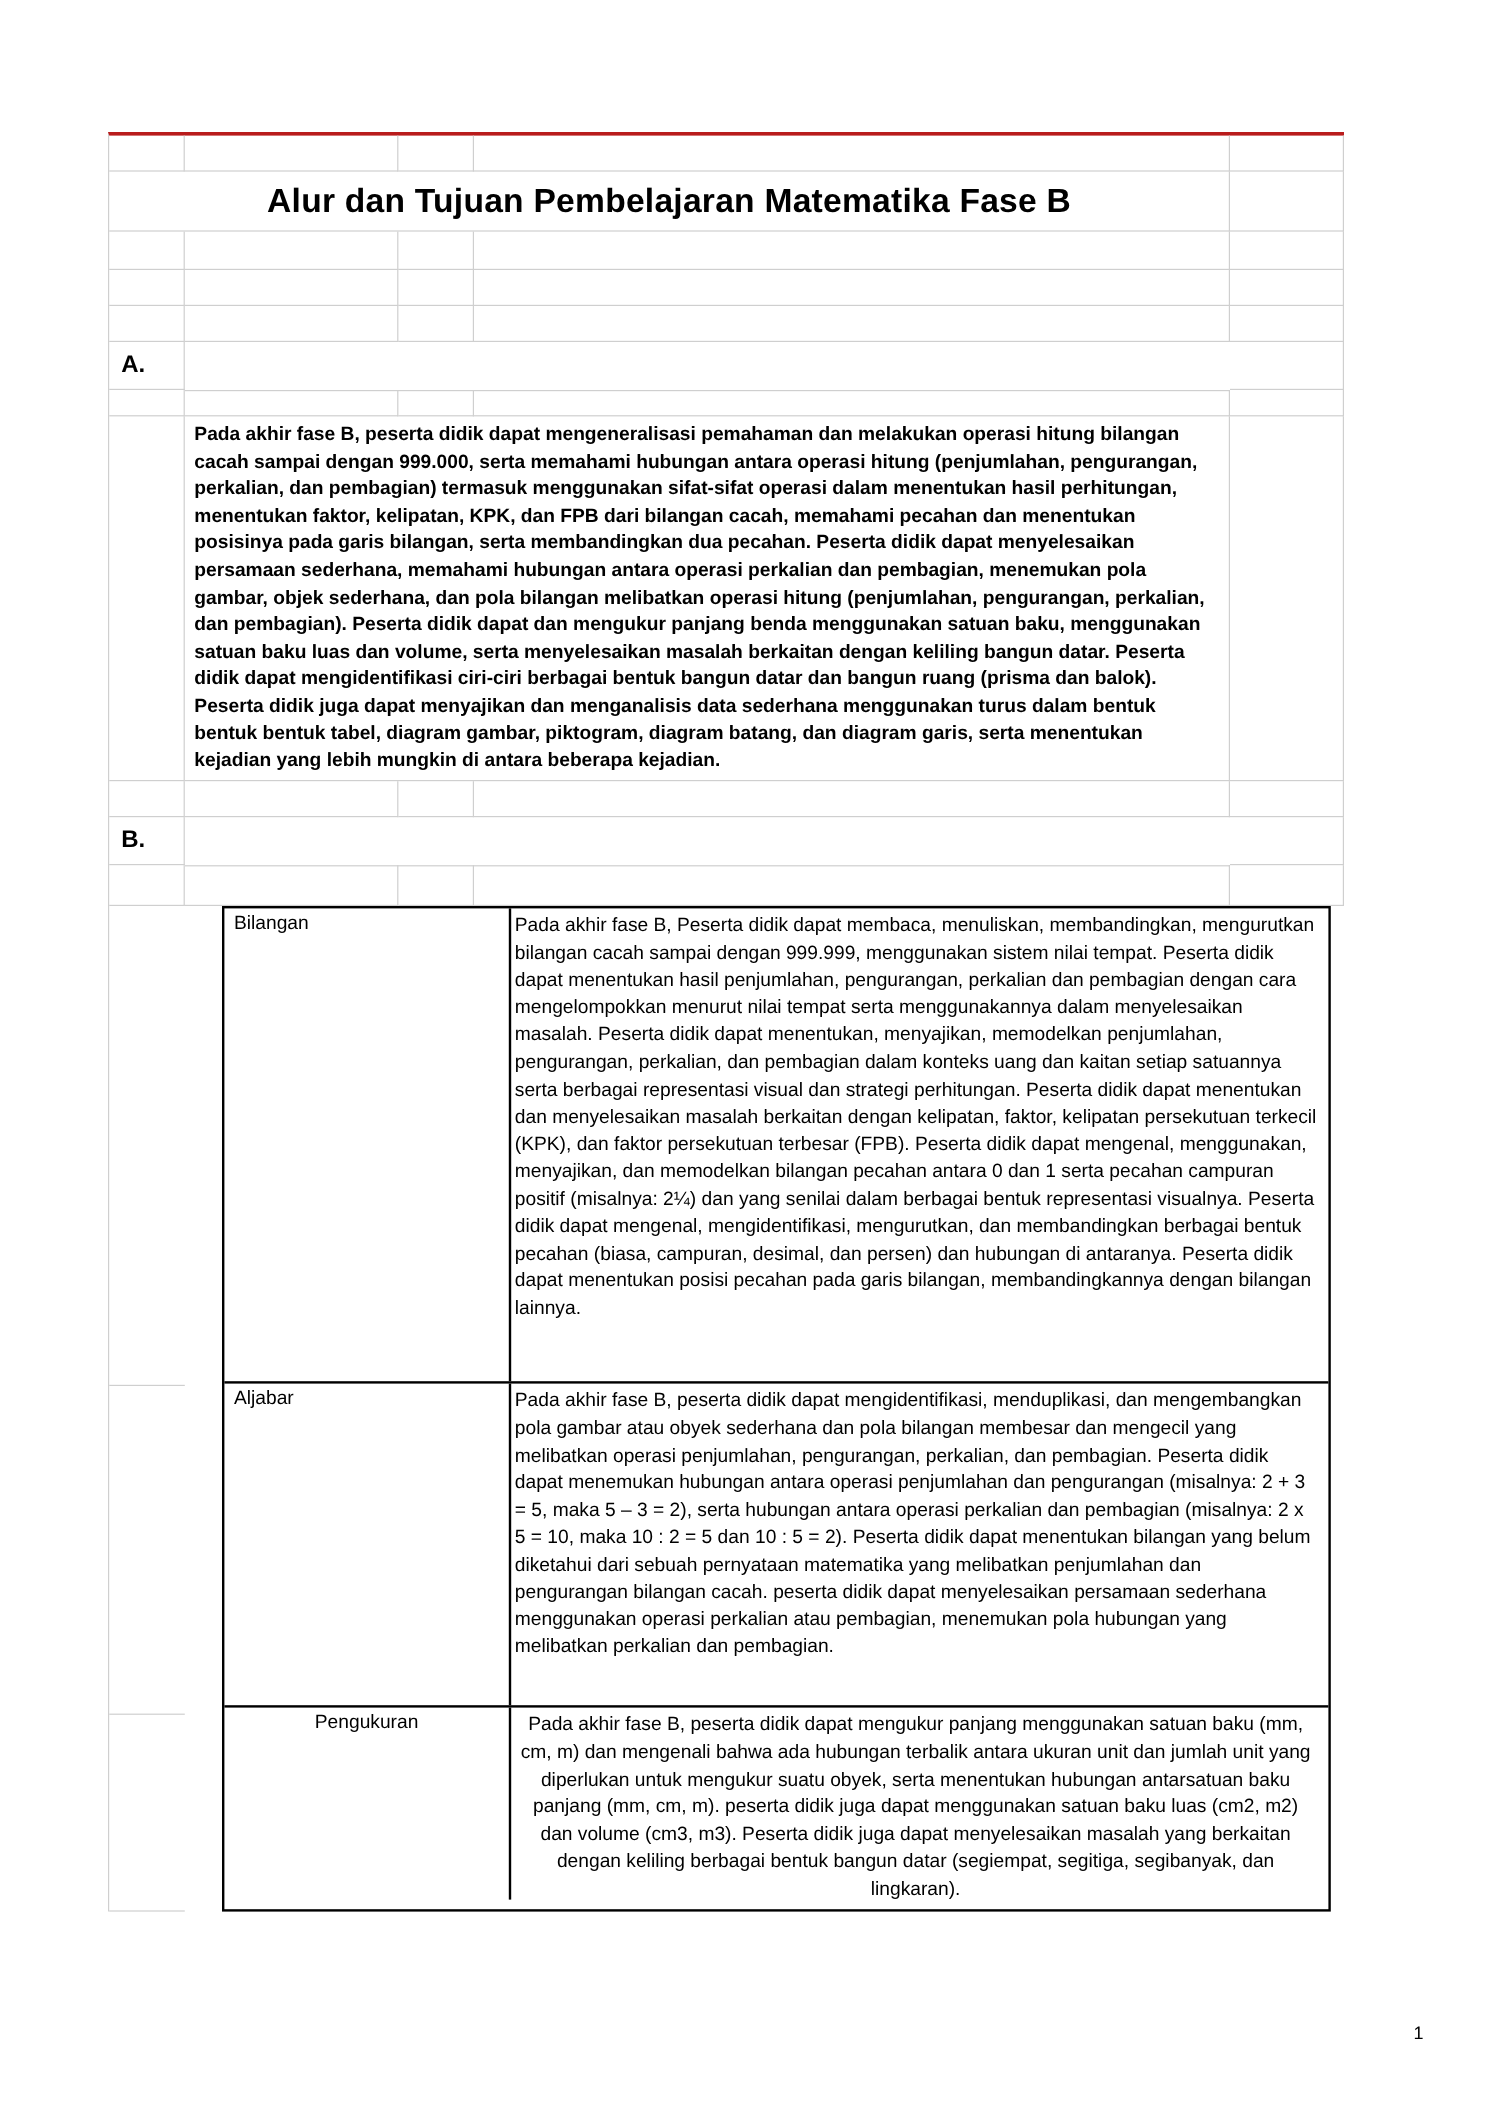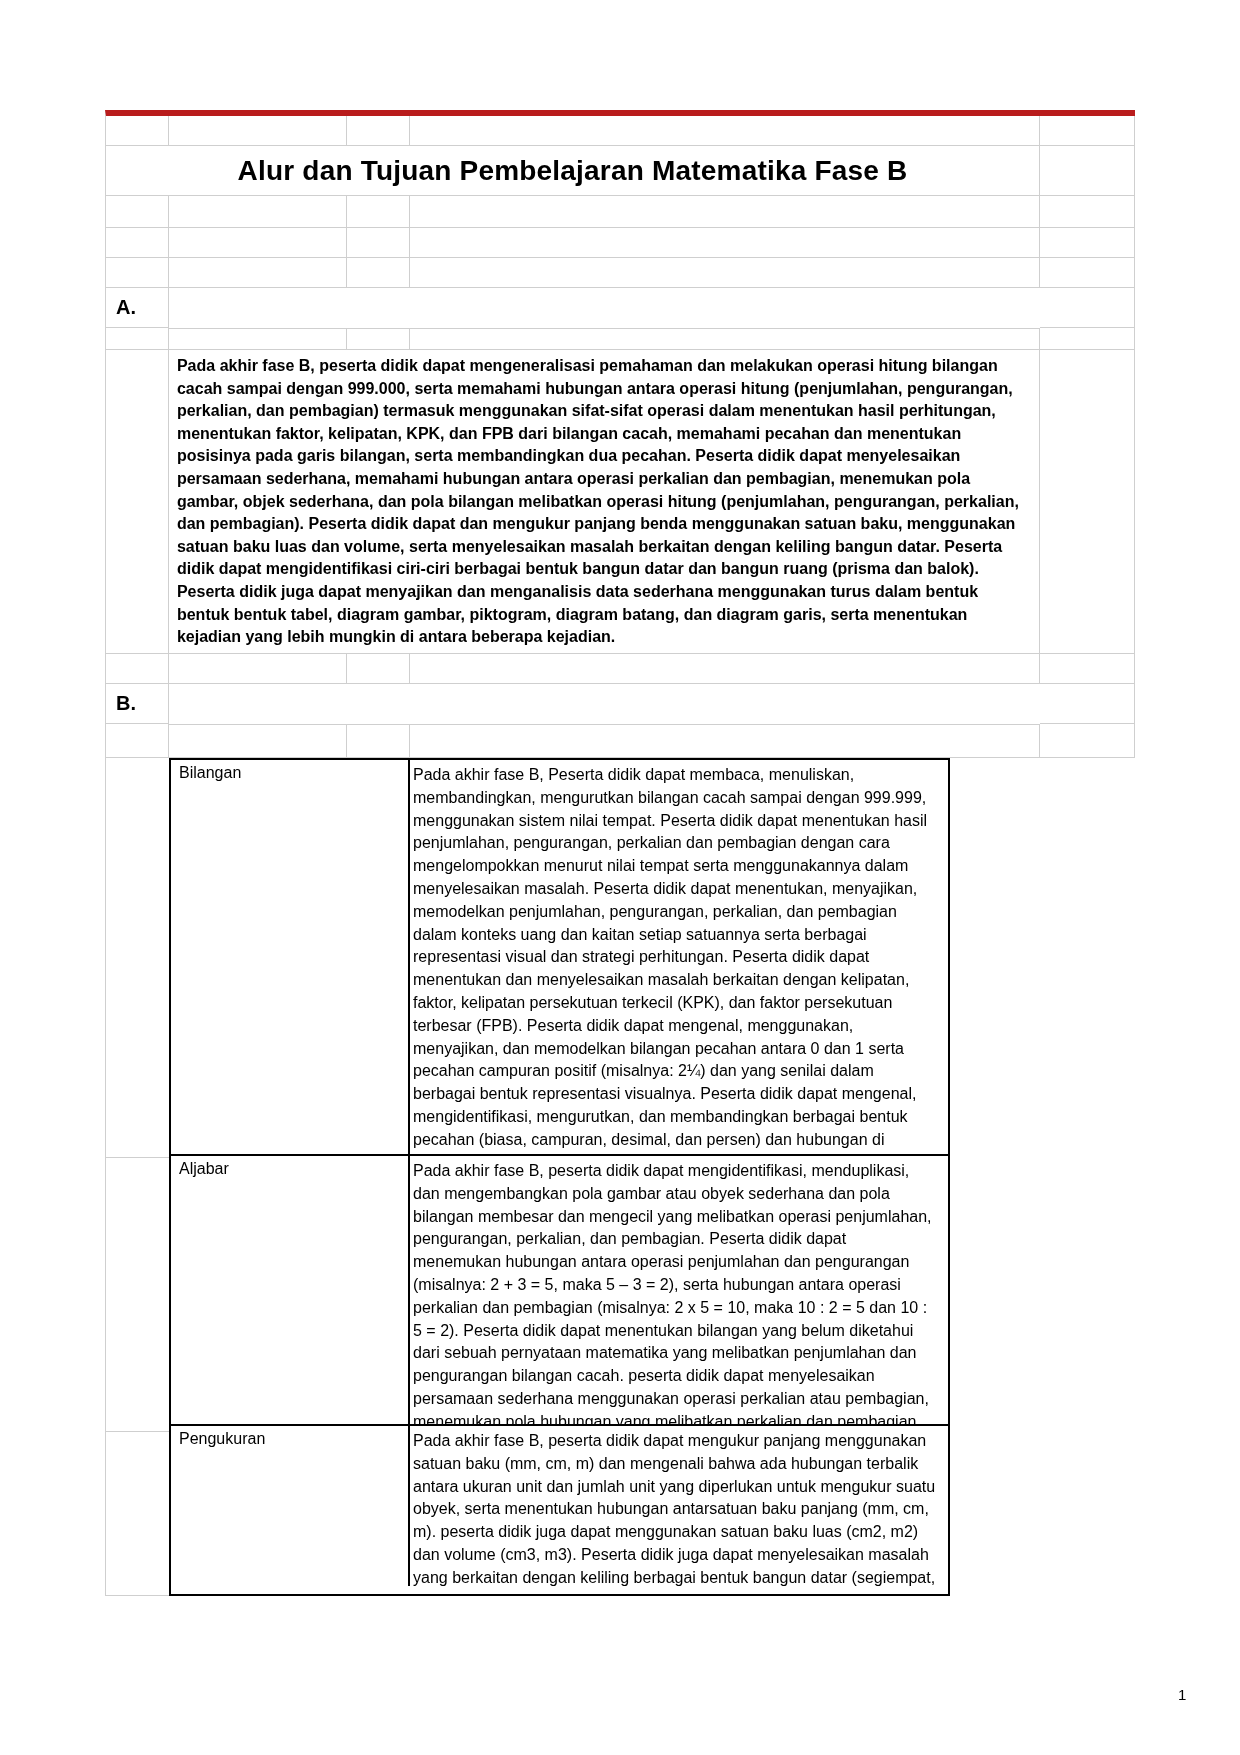--- a/index.html
+++ b/index.html
@@ -3,22 +3,22 @@
 <meta charset="utf-8">
 <style>
   * { margin:0; padding:0; box-sizing:border-box; }
   html,body { background:#ffffff; }
   body {
     width:1240px; height:1755px; position:relative;
     font-family:"Liberation Sans","DejaVu Sans",sans-serif;
     color:#000;
   }
   .sheet {
-    position:absolute; left:105px; top:110px; width:1030px;
-    border-top:6px solid #b91c1c; border-left:1px solid #cfcfcf;
+    position:absolute; left:90px; top:110px; width:1030px;
+    border-top:3px solid #b91c1c; border-left:1px solid #cfcfcf;
   }
   .row { display:flex; width:100%; }
   .cell {
     border-right:1px solid #cfcfcf; border-bottom:1px solid #cfcfcf;
     overflow:hidden;
     font-weight:bold;
   }
   .w-a{width:63px;} .w-b{width:178px;} .w-c{width:63px;} .w-d{width:631px;} .w-e{width:95px;}
   .w-merge-bd{width:872px;} .w-merge-ad{width:935px;}
   .h30{height:30px;} .h50{height:50px;} .h32{height:32px;} .h40{height:40px;}
@@ -37,26 +37,27 @@
     font-size:20px; font-weight:bold;margin-top:40px;
   }
   .para-cell{
     padding:5px 8px; font-size:16px; line-height:22.6px; text-align:left;
   }
   .domain-region{ display:flex; width:100%; }
   .side-col{ width:63px; display:flex; flex-direction:column; }
   .side-cell{ border-right:none; border-bottom:1px solid #cfcfcf; width:100%; }
   .sh1{height:400px;} .sh2{height:274px;} .sh3{height:164px;}
   .bold-table{
-    width:781px; border:2px solid #000; display:flex; flex-direction:column;
+    width:924px; border:2px solid #000; display:flex; flex-direction:column;
     background:#fff;
+    margin-left:31px;
   }
   .d-row{ display:flex; width:100%; border-bottom:2px solid #000; }
   .d-row:last-child{ border-bottom:none; }
-  .d-row.r1{height:396px;} .d-row.r2{height:270px;} .d-row.r3{height:160px;}
+  .d-row.r1{height:396px;} .d-row.r2{height:270px;} .d-row.r3{height:160px;text-align:center;}
   .d-name{
     width:239px; border-right:2px solid #000; padding:4px 8px;
     font-size:16px; overflow:hidden;
   }
   .d-desc{
     flex:1; padding:4px 10px 4px 3px; font-size:16px; line-height:22.8px;
     overflow:hidden;
   }
   .page-number{
     position:absolute; left:1178px; top:1686px; font-size:15px;

